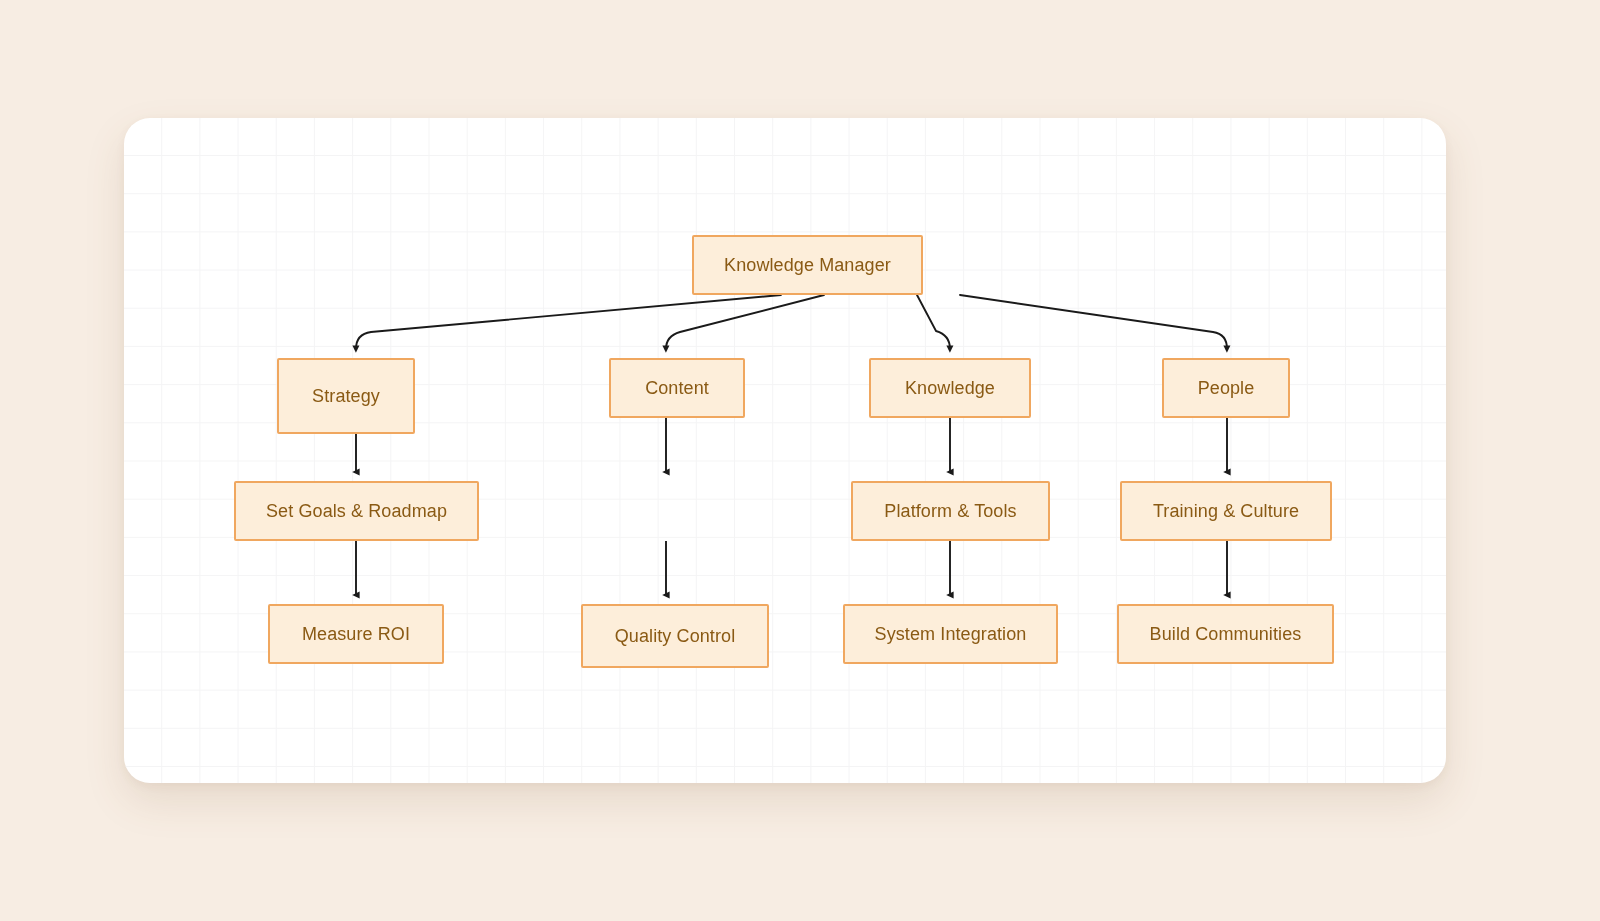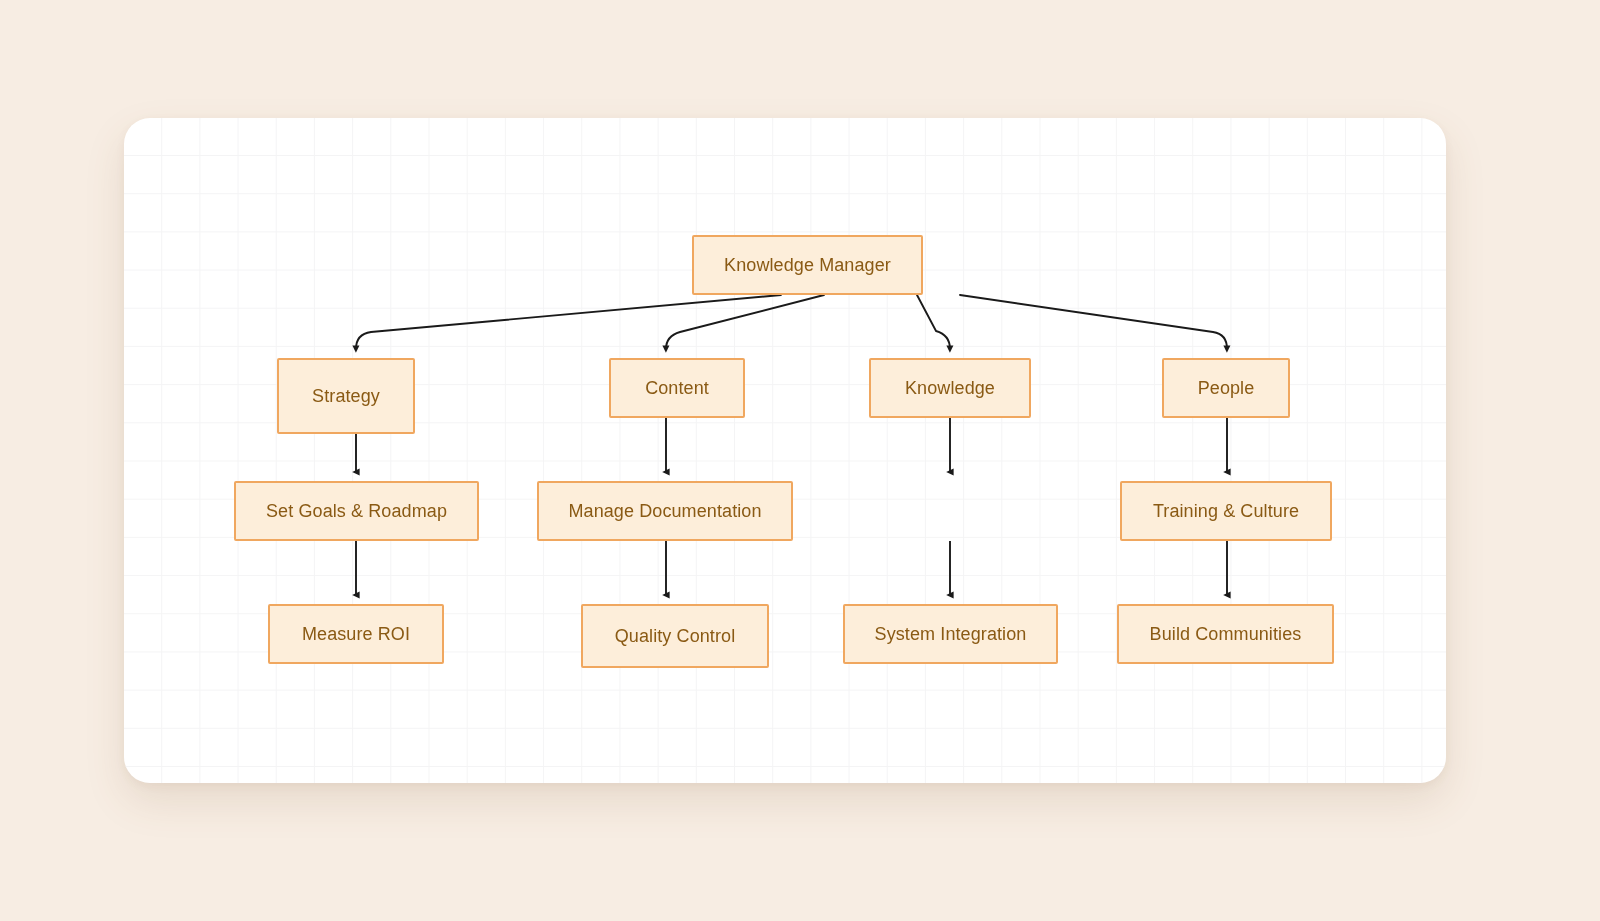--- a/index.html
+++ b/index.html
@@ -125,22 +125,22 @@
       <div class="node" style="left:745px; top:240px; width:162px; height:60px;">
         <span class="node-label">Knowledge</span>
       </div>
       <div class="node" style="left:1038px; top:240px; width:128px; height:60px;">
         <span class="node-label">People</span>
       </div>
 
       <div class="node" style="left:110px; top:363px; width:245px; height:60px;">
         <span class="node-label">Set Goals &amp; Roadmap</span>
       </div>
-      <div class="node" style="left:413px; top:363px; width:256px; height:60px;">
-        <span class="node-label">Manage Documentation</span>
+      <div class="node" style="left:727px; top:363px; width:199px; height:60px;">
+        <span class="node-label">Platform &amp; Tools</span>
       </div>
       <div class="node" style="left:144px; top:486px; width:176px; height:60px;">
         <span class="node-label">Measure ROI</span>
       </div>
 
       <div class="node" style="left:996px; top:363px; width:212px; height:60px;">
         <span class="node-label">Training &amp; Culture</span>
       </div>
       <div class="node" style="left:457px; top:486px; width:188px; height:64px;">
         <span class="node-label">Quality Control</span>

